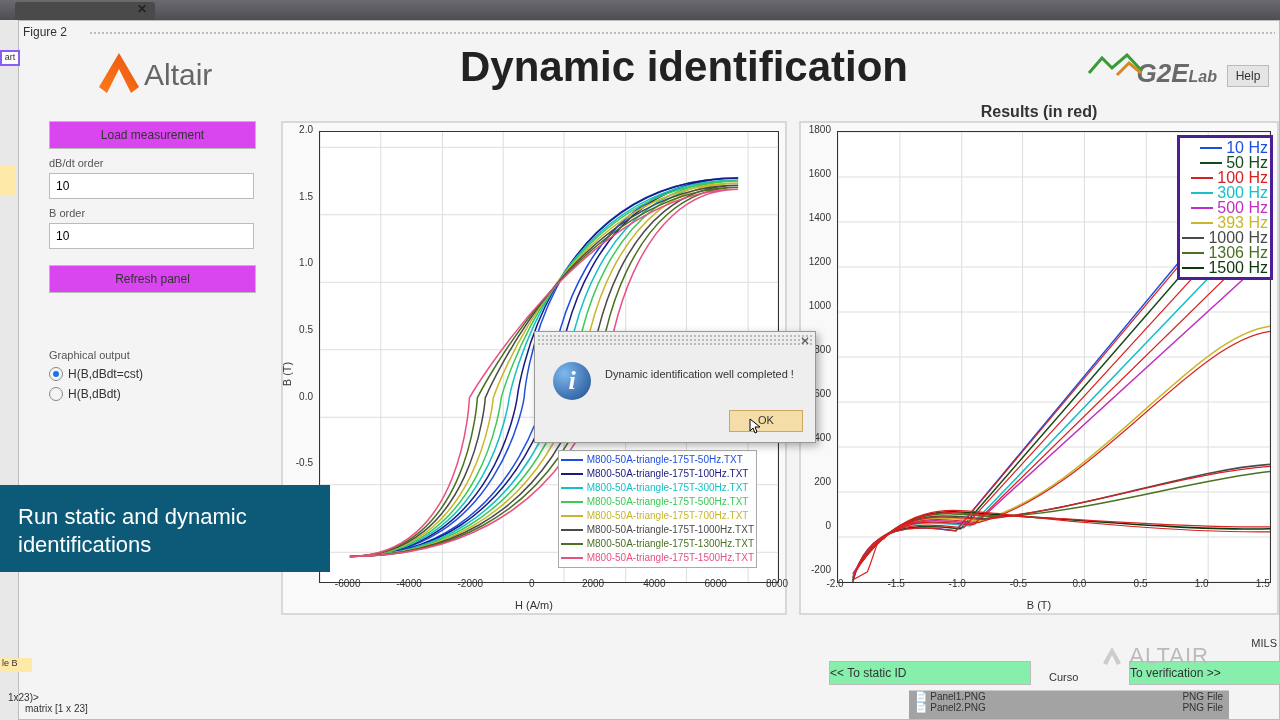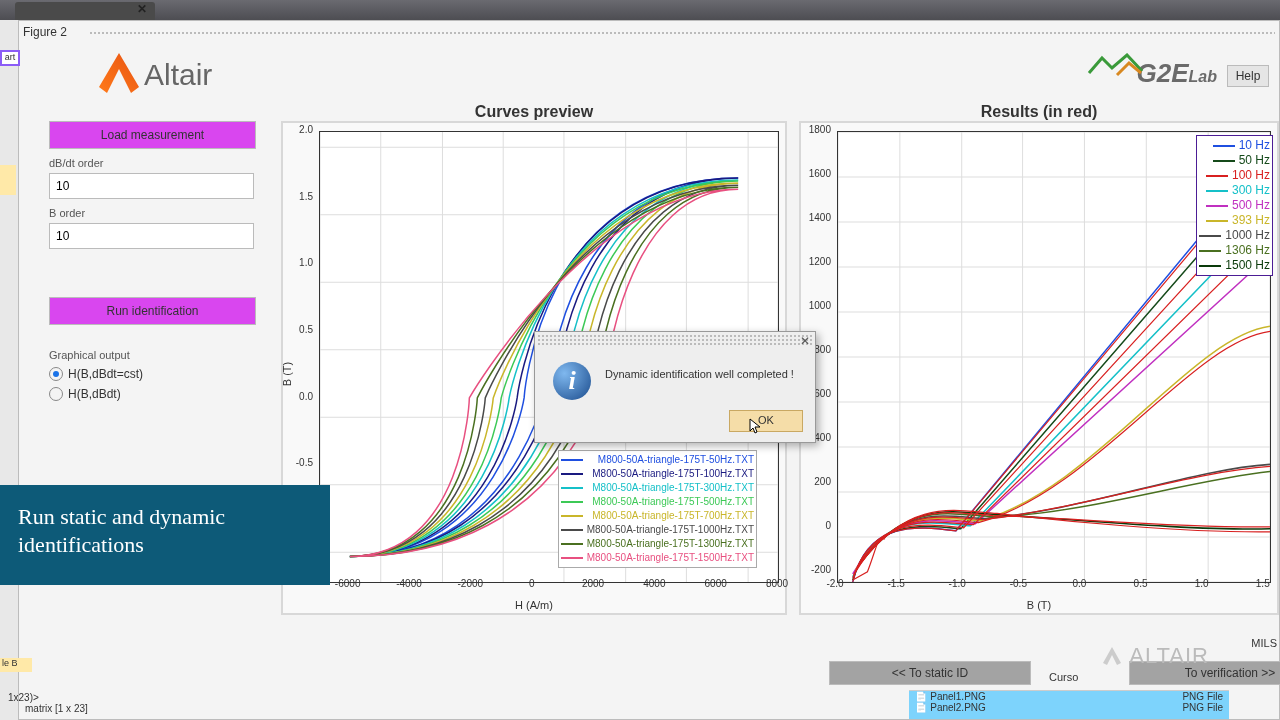--- a/index.html
+++ b/index.html
@@ -26,87 +26,87 @@
 .radio .rb.sel::after{content:'';width:6px;height:6px;background:#1a73e8;border-radius:50%;display:block;}
 .chartbox{position:absolute;border:2px solid #d8d8d8;background:#f9f9f9;}
 .charttitle{position:absolute;top:-20px;left:0;right:0;text-align:center;font-size:16px;font-weight:bold;}
 .plot{position:absolute;top:8px;left:36px;right:6px;bottom:30px;background:#fff;border:1px solid #333;}
 .ylab{position:absolute;left:-8px;top:50%;transform:rotate(-90deg);font-size:11px;}
 .xlab{position:absolute;bottom:2px;left:0;right:0;text-align:center;font-size:11px;}
 .tickx{position:absolute;bottom:16px;font-size:10px;transform:translateX(-50%);}
 .ticky{position:absolute;left:6px;font-size:10px;transform:translateY(-50%);}
 .grid line{stroke:#ddd;stroke-width:1;}
 .legend1{position:absolute;right:28px;bottom:45px;background:#fff;border:1px solid #aaa;font-size:10px;padding:2px;line-height:14px;}
-.legend2{position:absolute;right:4px;top:12px;background:#fff;border:1px solid #4c1d95;font-size:12px;padding:2px;line-height:15px;text-align:right;}
-.lrow{display:flex;align-items:center;gap:4px;white-space:nowrap;justify-content:space-between;}
+.legend2{position:absolute;right:4px;top:12px;background:#fff;border:3px solid #4c1d95;font-size:16px;padding:2px;line-height:15px;text-align:right;}
+.lrow{display:flex;align-items:center;gap:4px;white-space:nowrap;}
 .lrow .sw{width:22px;height:2px;display:inline-block;}
 .dialog{position:absolute;top:310px;left:515px;width:280px;height:110px;background:#eee;border:1px solid #999;box-shadow:3px 3px 8px rgba(0,0,0,0.3);}
 .dialog .bar{position:absolute;top:2px;left:2px;right:2px;height:12px;background:radial-gradient(circle,#bbb 1px,transparent 1px);background-size:4px 4px;}
 .dialog .close{position:absolute;right:5px;top:2px;cursor:pointer;font-size:12px;color:#555;}
 .dialog .info{position:absolute;left:18px;top:30px;width:38px;height:38px;border-radius:50%;background:radial-gradient(circle at 30% 30%,#7fb8ef,#1a4b8c);color:#fff;text-align:center;line-height:38px;font-size:26px;font-style:italic;font-family:Georgia,serif;font-weight:bold;}
 .dialog .msg{position:absolute;left:70px;right:10px;top:36px;font-size:11px;}
 .dialog .okbtn{position:absolute;right:12px;bottom:10px;width:72px;height:20px;background:#f5dda8;border:1px solid #c9a862;text-align:center;line-height:19px;cursor:pointer;font-size:11px;}
 .cursor{position:absolute;width:14px;height:16px;pointer-events:none;}
-.caption{position:absolute;left:0;top:485px;width:330px;height:100px;background:#0d5a78;color:#fff;font-size:22px;font-weight:500;padding:18px 18px;box-sizing:border-box;line-height:28px;font-family:Liberation Serif, serif;}
+.caption{position:absolute;left:0;top:485px;width:330px;height:87px;background:#0d5a78;color:#fff;font-size:22px;font-weight:500;padding:18px 18px;box-sizing:border-box;line-height:28px;}
 .altair-gray{position:absolute;right:70px;bottom:50px;color:#bbb;font-size:22px;font-weight:300;letter-spacing:1px;}
-.nav{position:absolute;bottom:34px;width:200px;height:22px;background:#a3a3a3;border:1px solid #bbb;text-align:center;line-height:22px;cursor:pointer;}
+.nav{position:absolute;bottom:34px;width:200px;height:22px;background:#86efac;border:1px solid #bbb;line-height:22px;cursor:pointer;}
 .cursortxt{position:absolute;bottom:36px;right:0;font-size:11px;}
-.filelist{position:absolute;bottom:0;right:50px;width:320px;height:28px;font-size:10px;background:#7dd3fc;border-top:1px solid #ccc;overflow:hidden;}
+.filelist{position:absolute;bottom:0;right:50px;width:320px;height:28px;font-size:10px;background:#a3a3a3;border-top:1px solid #ccc;overflow:hidden;}
 .micro{position:absolute;bottom:0;left:0;height:28px;font-size:10px;}
 .mils{position:absolute;right:2px;bottom:70px;font-size:11px;}
 </style>
 </head>
 <body>
 
 <div class="topbar">
   <div class="tab-gray"></div>
   <div class="xbtn">✕</div>
 </div>
 
 <div class="figwin">
   <span class="figtitle">Figure 2</span>
   <div class="dotline" style="left:70px;right:4px;"></div>
 
   <div class="header">
     <div class="logo-al"><span class="tri"></span>Altair</div>
+    <div class="pgtitle">Dynamic identification</div>
     <div class="g2e">
       <svg class="logo" viewBox="0 0 60 25">
           <path d="M2 20 L15 5 L25 15 L40 2 L55 18" stroke="#3a9a3a" stroke-width="3" fill="none"></path>
           <path d="M30 22 L42 10 L54 20" stroke="#d88820" stroke-width="3" fill="none"></path>
         </svg>
       G2E<span style="font-size:16px">Lab</span>
     </div>
     <div class="helpbtn">Help</div>
   </div>
 
   <div class="sidebar">
     <div class="btn">Load measurement</div>
     <div class="lbl">dB/dt order</div>
     <input class="inp" value="10" style="">
     <div class="lbl">B order</div>
     <input class="inp" value="10" style="">
     <div class="gap"></div>
+    <div class="btn">Refresh panel</div>
     <div class="gap"></div><div class="gap"></div>
-    <div class="btn">Run identification</div>
     <div class="gap"></div>
     <div class="lbl">Graphical output</div>
     <div class="radio">
         <span class="rb sel"></span>
         <span>H(B,dBdt=cst)</span>
       </div>
     <div class="radio">
         <span class="rb"></span>
         <span>H(B,dBdt)</span>
       </div>
     <div style="height:80px"></div>
     <div class="btn">Load identification</div>
   </div>
 
   <div class="chartbox" style="left:262px;top:100px;width:502px;height:490px;">
-    <div class="charttitle">Curves preview</div>
     <div class="plot">
       <svg width="100%" height="100%" viewBox="0 0 460 440" preserveAspectRatio="none">
         <g class="grid">
           <line x1="0" y1="0" x2="0" y2="440"></line>
             <line x1="61" y1="0" x2="61" y2="440"></line>
             <line x1="123" y1="0" x2="123" y2="440"></line>
             <line x1="184" y1="0" x2="184" y2="440"></line>
             <line x1="245" y1="0" x2="245" y2="440"></line>
             <line x1="307" y1="0" x2="307" y2="440"></line>
             <line x1="368" y1="0" x2="368" y2="440"></line>

